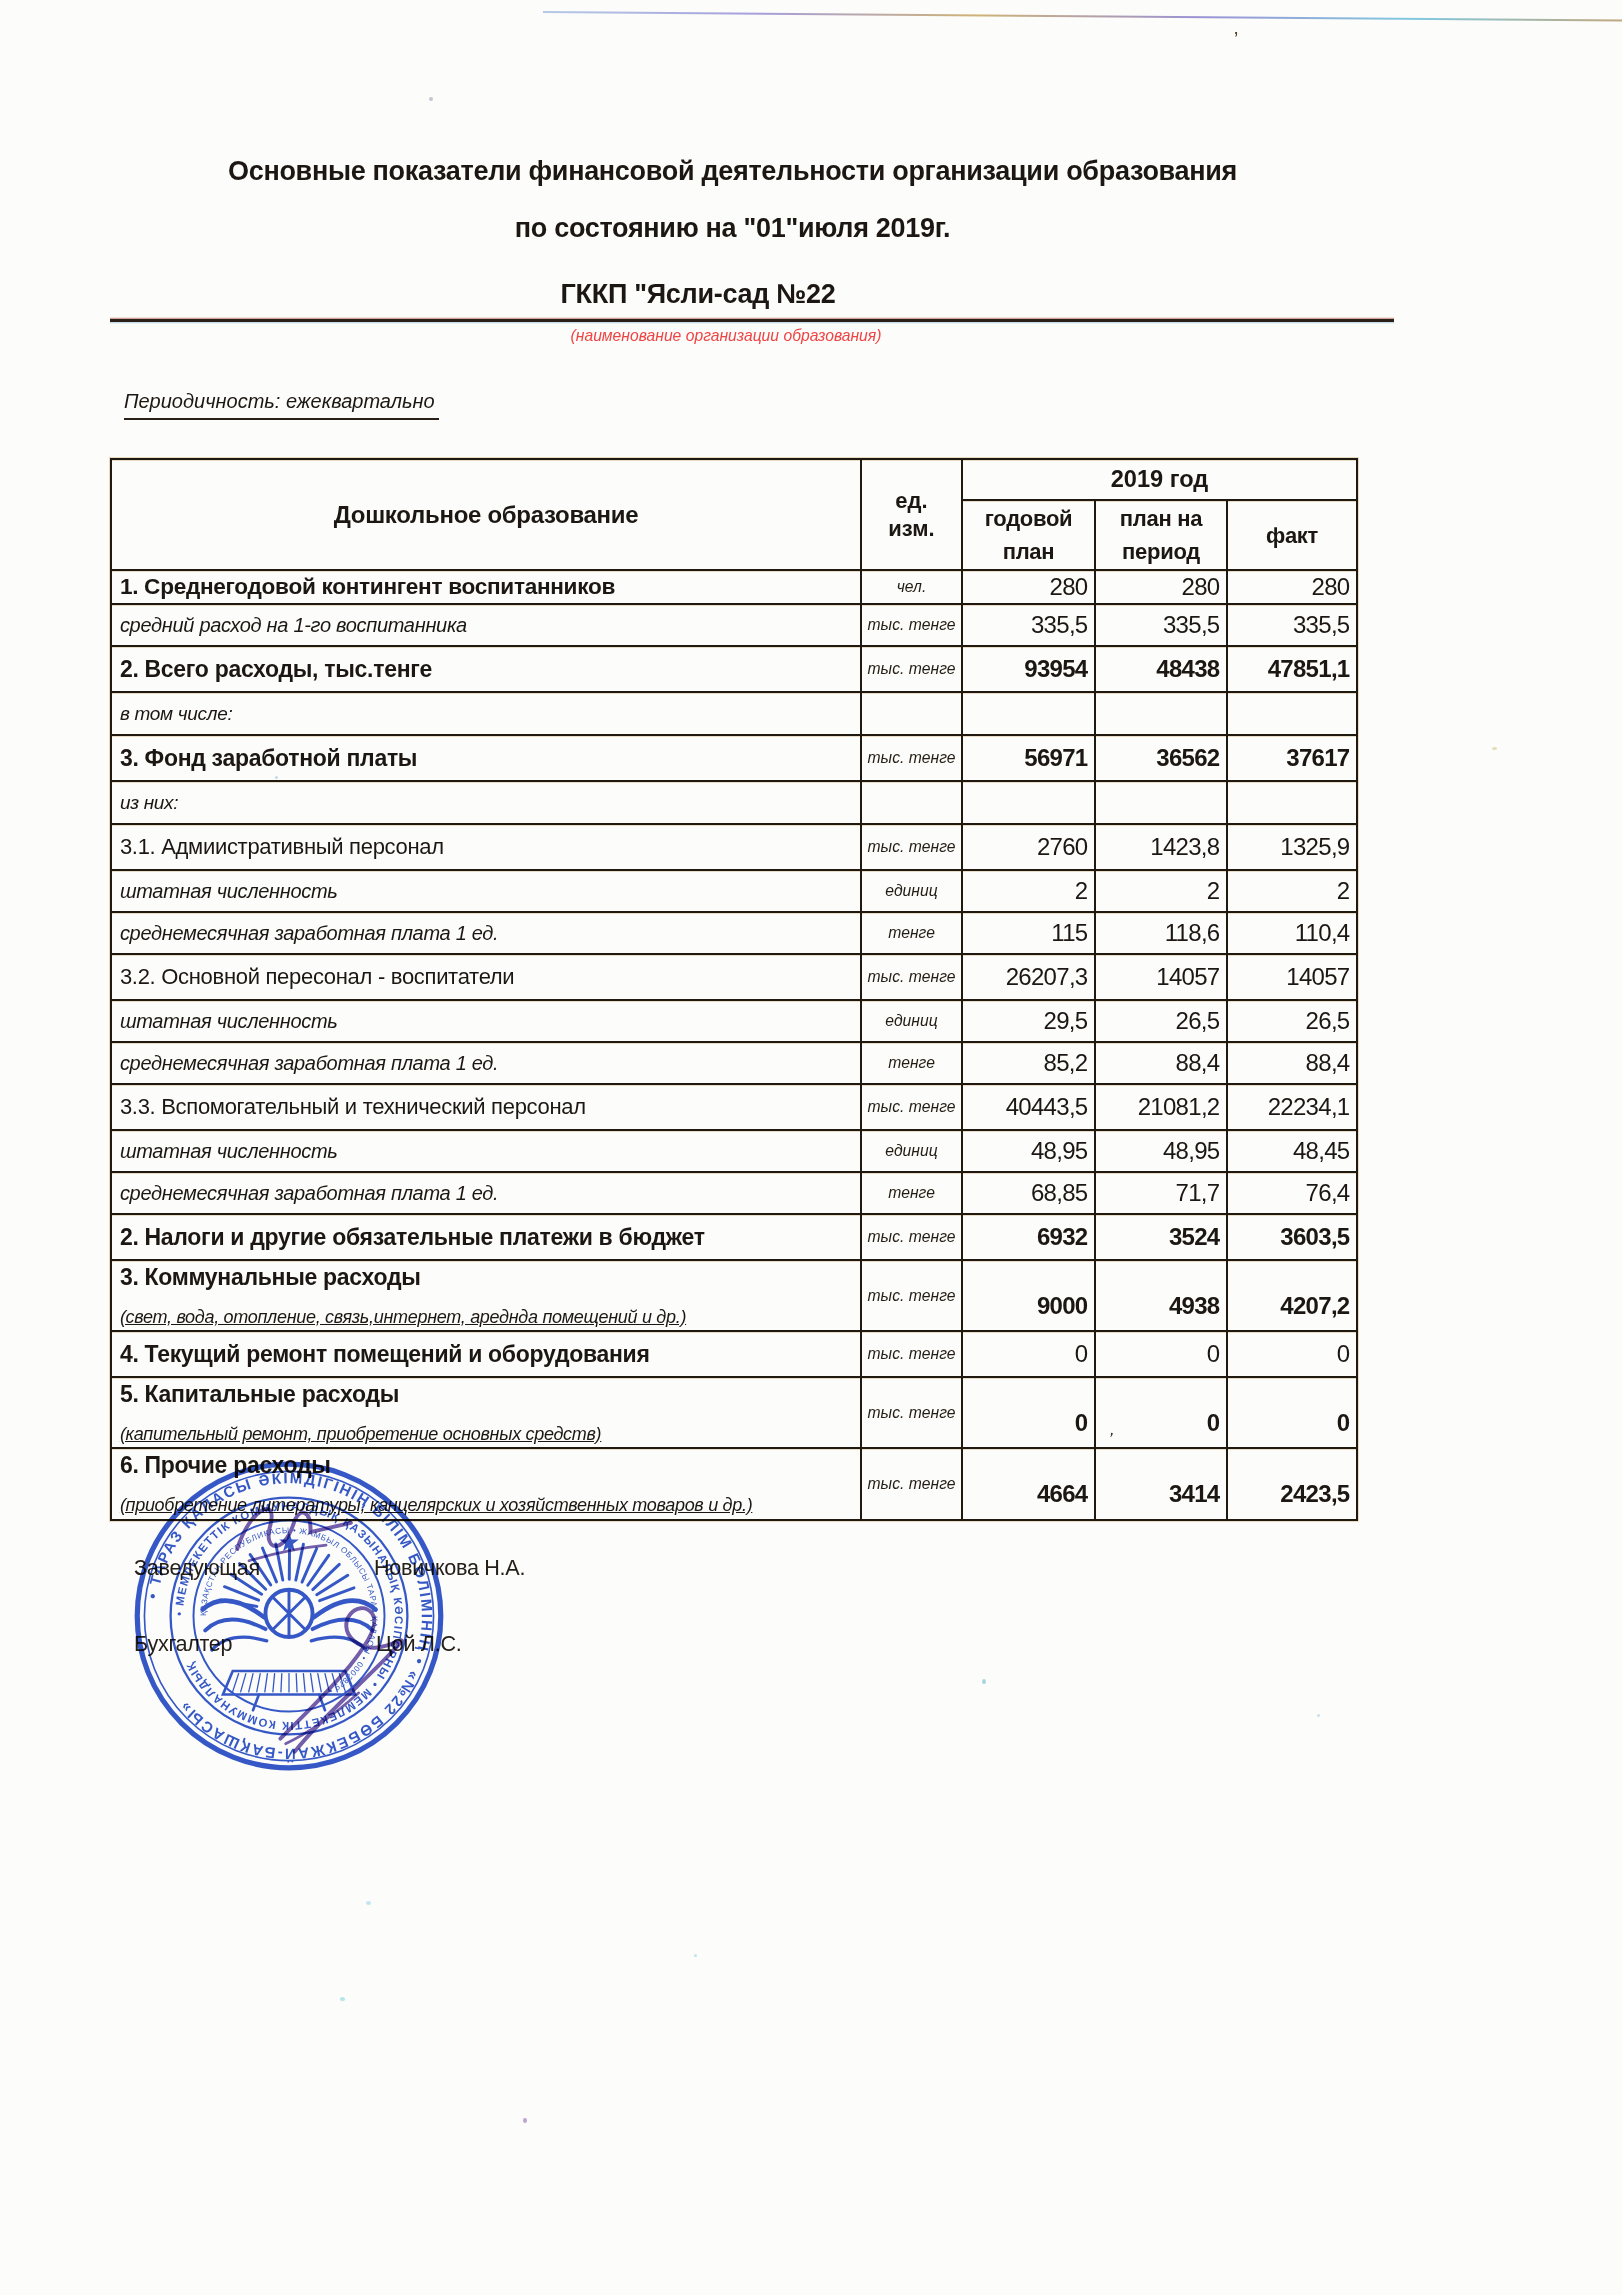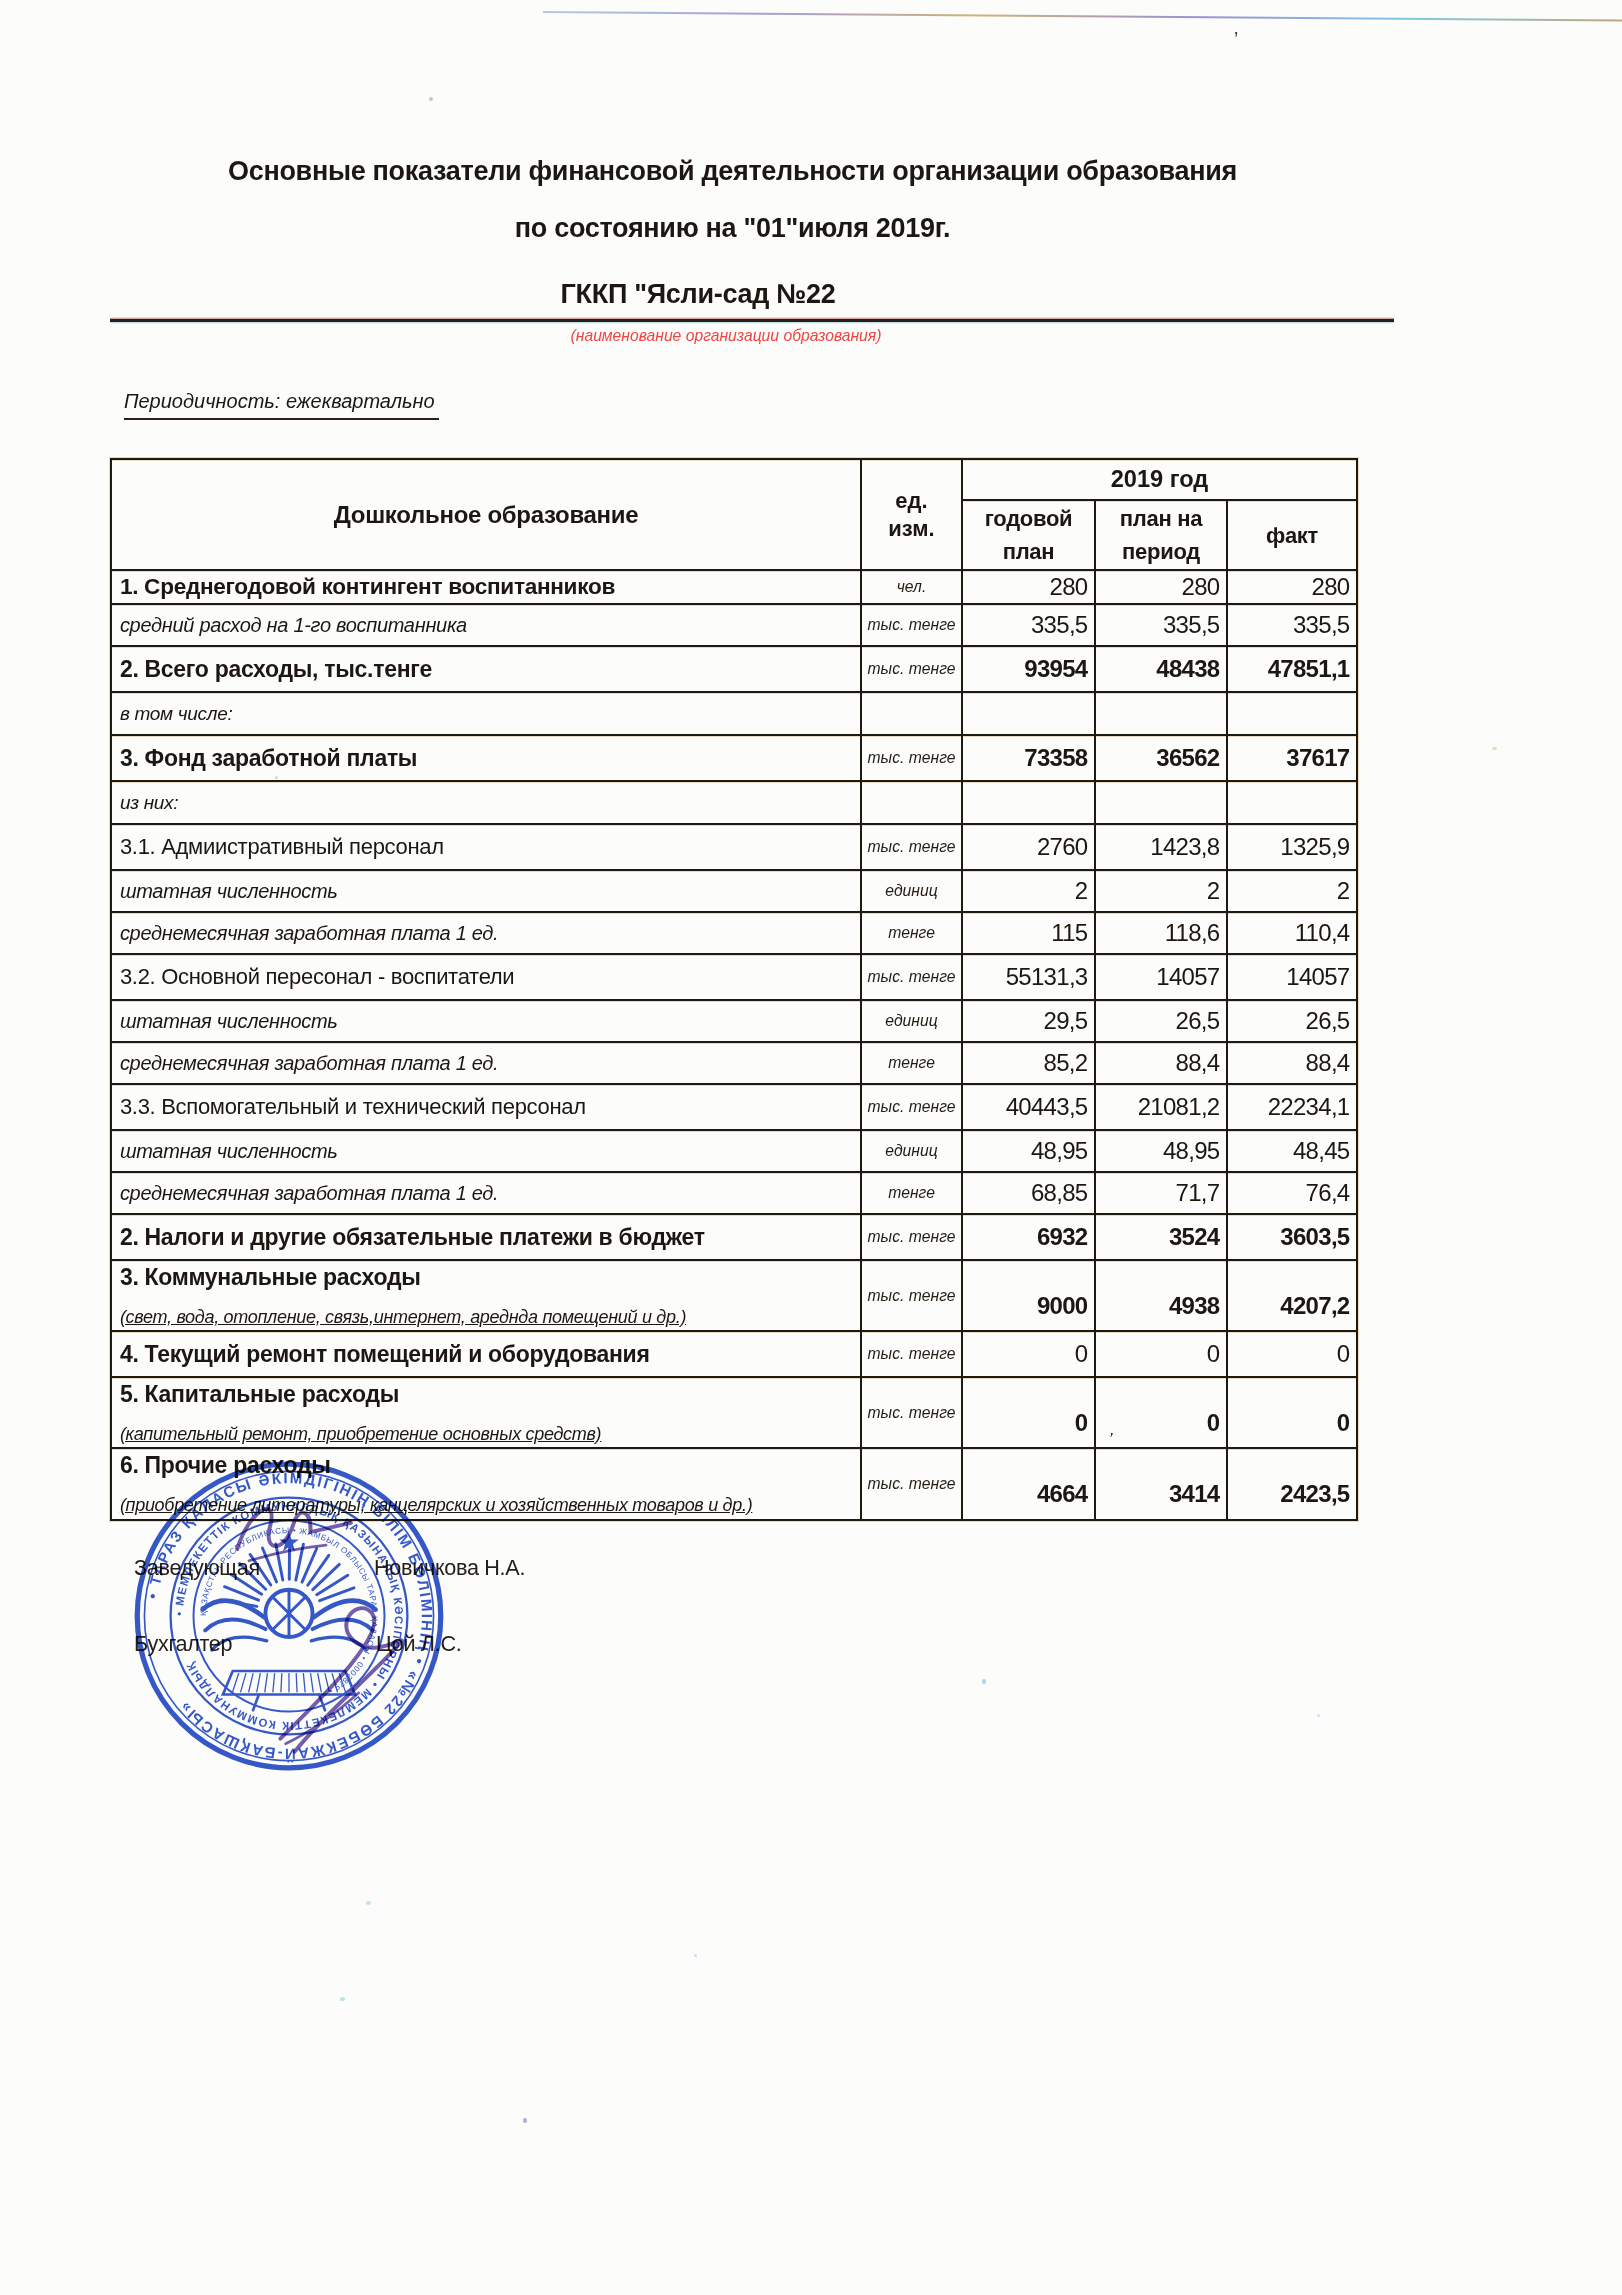--- a/index.html
+++ b/index.html
@@ -131,21 +131,21 @@
           <td class="c-unit"></td>
           <td class="c-num"></td>
           <td class="c-num"></td>
           <td class="c-num"></td>
         </tr>
         <tr class="row-section">
           <td class="c-name">
             <div class="lbl">3. Фонд заработной платы</div>
           </td>
           <td class="c-unit">тыс. тенге</td>
-          <td class="c-num">73358</td>
+          <td class="c-num">56971</td>
           <td class="c-num">36562</td>
           <td class="c-num">37617</td>
         </tr>
         <tr class="row-note">
           <td class="c-name">
             <div class="lbl">из них:</div>
           </td>
           <td class="c-unit"></td>
           <td class="c-num"></td>
           <td class="c-num"></td>
@@ -176,21 +176,21 @@
           <td class="c-unit">тенге</td>
           <td class="c-num">115</td>
           <td class="c-num">118,6</td>
           <td class="c-num">110,4</td>
         </tr>
         <tr class="row-plain">
           <td class="c-name">
             <div class="lbl">3.2. Основной пересонал - воспитатели</div>
           </td>
           <td class="c-unit">тыс. тенге</td>
-          <td class="c-num">55131,3</td>
+          <td class="c-num">26207,3</td>
           <td class="c-num">14057</td>
           <td class="c-num">14057</td>
         </tr>
         <tr class="row-italic">
           <td class="c-name">
             <div class="lbl">штатная численность</div>
           </td>
           <td class="c-unit">единиц</td>
           <td class="c-num">29,5</td>
           <td class="c-num">26,5</td>

